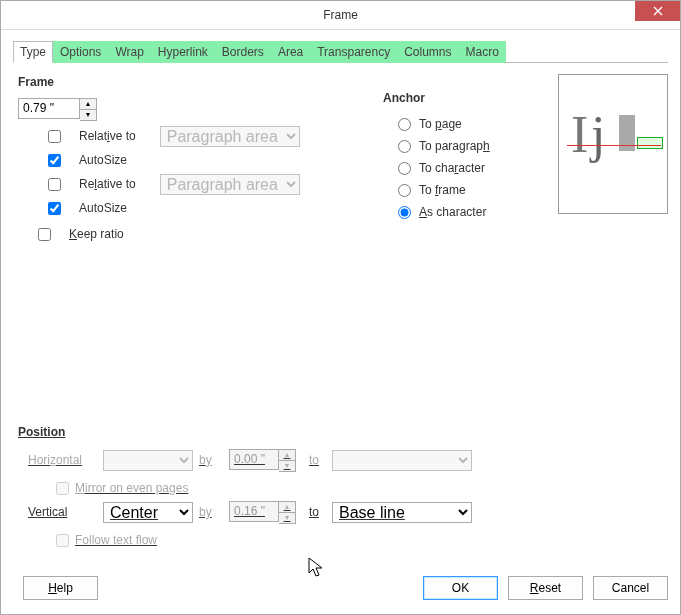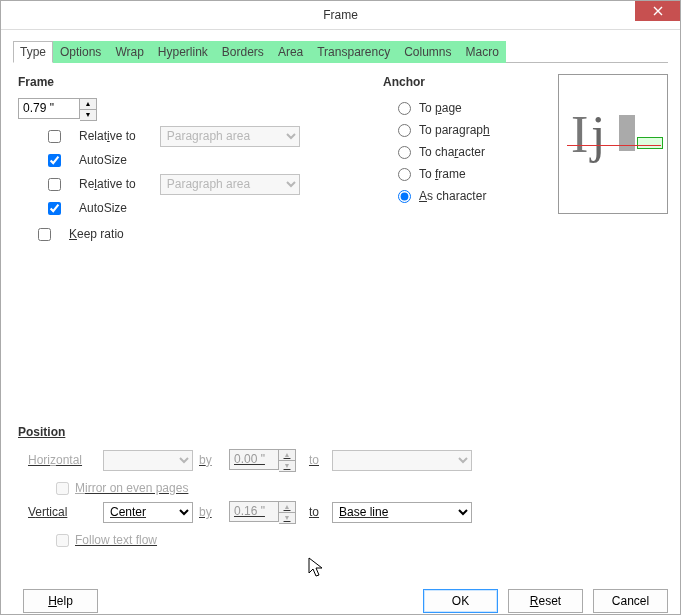--- a/index.html
+++ b/index.html
@@ -9,44 +9,44 @@
   .titlebar-title { font-size: 12px; color:#333; }
   .close-btn { position:absolute; right:0; top:0; width:45px; height:20px; background:#c75050; color:#fff; display:flex; align-items:center; justify-content:center; font-size:12px; cursor:pointer; font-family:Arial,sans-serif;}
   .content { padding: 10px 12px 8px 12px; flex:1; display:flex; flex-direction:column; }
   .tabs { display:flex; border-bottom:1px solid #bbb; margin-bottom:6px; }
   .tab { padding:3px 6px; border:1px solid transparent; border-bottom:none; font-size:12px; color:#444; cursor:pointer; position:relative; top:1px; background:#86efac;}
   .tab.active { border:1px solid #bbb; border-bottom:1px solid #fff; background:#fff;}
   .tab-body { flex:1; position:relative; }
   .section-heading { font-weight:600; color:#333; margin:6px 0 8px 0; }
   .size-block, .anchor-block, .preview-block, .position-block { position:absolute; }
   .size-block { left:5px; top:0; width:345px; }
-  .anchor-block { left:370px; top:0; width:130px; }
+  .anchor-block { left:370px; top:16px; width:130px; }
   .preview-block { left:545px; top:5px; width:110px; height:140px; border:1px solid #999; background:#fff; }
   .position-block { left:5px; top:350px; width:545px;text-decoration:underline; }
   .row { display:flex; align-items:center; height:24px; margin-bottom:4px; }
   .lbl { width:90px; color:#333; }
   .width-label, .height-label { width:145px; margin-left:10px; }
   u { text-decoration: underline; }
   input[type=text].spin-val { width:62px; height:21px; border:1px solid #aaa; padding:1px 4px; font-size:12px; }
   .spinner { display:flex; align-items:stretch; }
   .spin-btns { display:flex; flex-direction:column; border:1px solid #aaa; border-left:none; }
   .spin-btn { width:16px; height:10.5px; font-size:7px; line-height:7px; text-align:center; background:#f2f2f2; border:none; padding:0; cursor:pointer;}
   .spin-btn:last-child { border-top:1px solid #aaa; }
-  select.sel { height:21px; border:1px solid #aaa; background:#fff; font-size:12px; padding:0 2px; }
+  select.sel { height:21px; border:1px solid #aaa; background:#fff; font-size:16px; padding:0 2px; }
   select:disabled, input:disabled { background:#f5f5f5; color:#999; }
   .chk { display:flex; align-items:center; gap:18px; margin-left:30px; height:22px; margin-bottom:2px;}
   .chk input[type=checkbox]{ width:13px; height:13px; }
   .radio-row { display:flex; align-items:center; gap:8px; height:22px; margin-left:15px;}
   .radio-row input[type=radio]{ width:13px; height:13px; }
   .pos-row { display:flex; align-items:center; height:26px; margin-bottom:4px;}
   .pos-lbl { width:75px; margin-left:10px; }
   .by-lbl { width:24px; text-align:left; margin: 0 6px; }
   .to-lbl { width:24px; text-align:center; margin: 0 6px; }
   .pos-chk { display:flex; align-items:center; gap:6px; margin-left:38px; height:22px; }
-  .footer { display:flex; padding:10px 12px 1px 12px; }
+  .footer { display:flex; padding:10px 12px 14px 12px; }
   .btn { height:24px; min-width:75px; padding:0 14px; background:#fdfdfd; border:1px solid #aaa; font-size:12px; cursor:pointer;}
   .btn.primary { border:1px solid #3399ff; box-shadow: inset 0 0 0 1px #cce6ff; }
   .footer .spacer { flex:1; }
   .footer .btn { margin-left:10px; }
   .cursor { position:absolute; pointer-events:none; }
   .preview-txt { position:absolute; font-family:"Times New Roman", serif; }
 </style>
 </head>
 <body>
 <div class="window">

